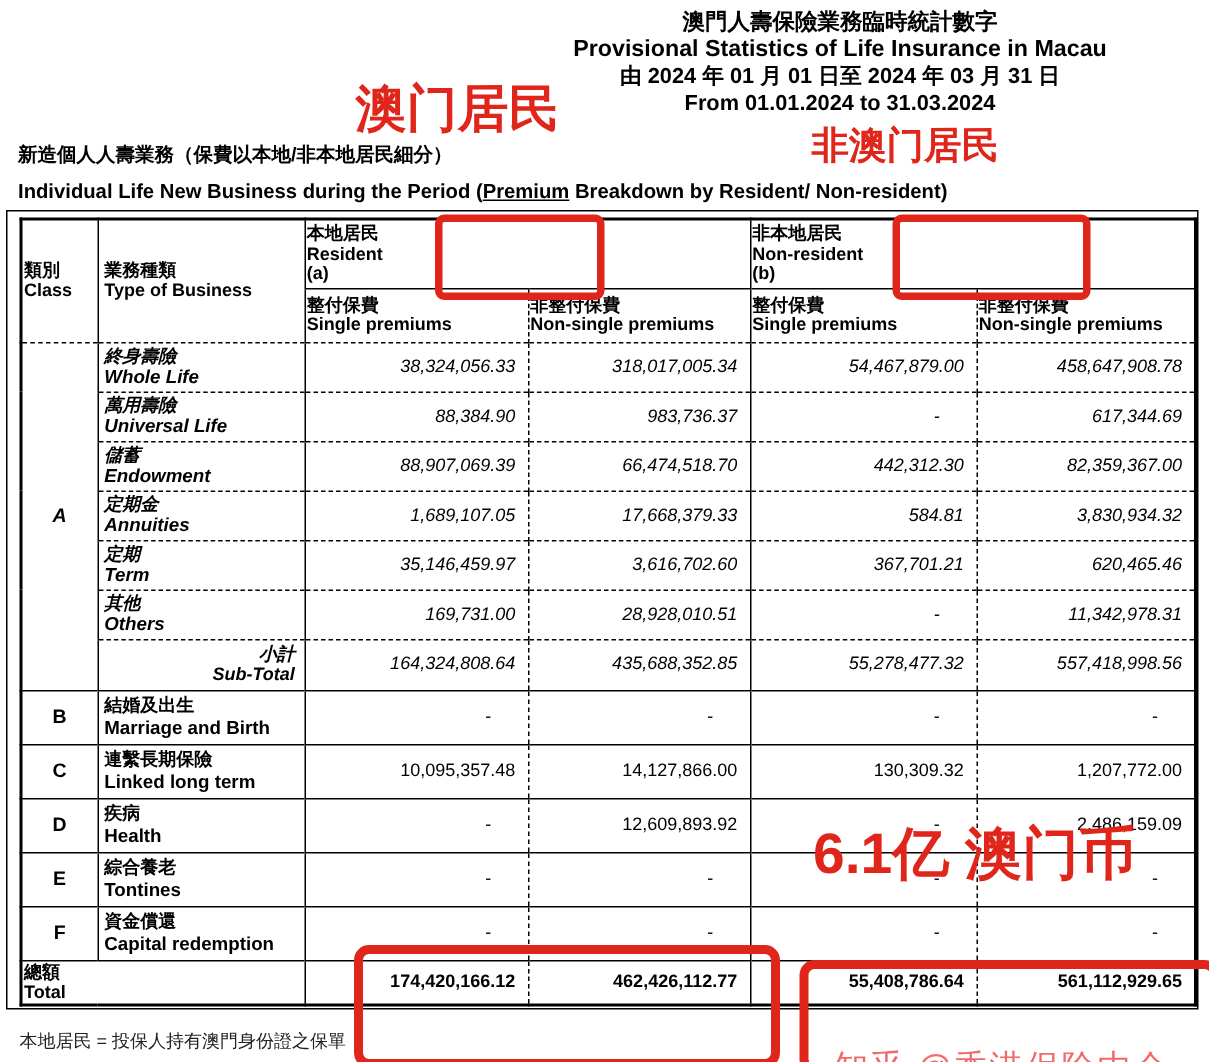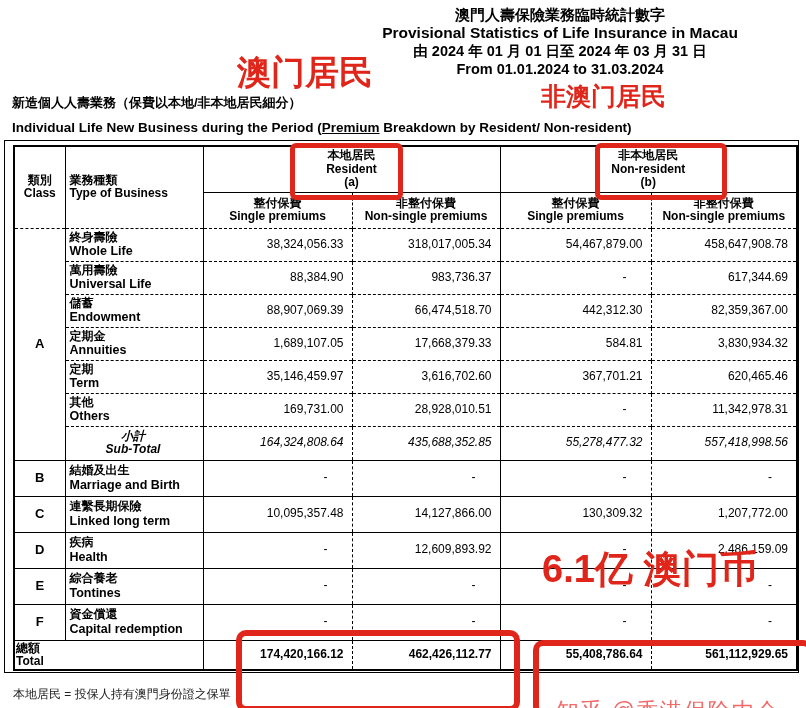--- a/index.html
+++ b/index.html
@@ -21,31 +21,31 @@
   .outer-frame{position:absolute;left:4px;top:140px;width:793px;height:531px;border:1.5px solid #000;}
 
   
   .tblwrap{position:absolute;left:13px;top:145px;}
   table{border-collapse:collapse;table-layout:fixed;border:2px solid #000;}
   td{border-left:1px solid #000;border-top:1px solid #000;vertical-align:middle;
      font-size:12px;overflow:hidden;line-height:1.12;}
   td.first{border-left:none;}
   tr.noTop td{border-top:none;}
   td.dashL{border-left:1px dashed #000;}
-  td.dashT{border-top:1px dashed #000;}
-
-  .hdr{text-align:center;font-weight:700;}
+  td.dashT{border-top:1px dashed #000;font-style:italic;}
+
+  .hdr{font-weight:700;}
   .hdr .en{font-weight:700;}
   .cls{text-align:center;font-weight:700;font-size:13px;}
   .type{padding:1px 2px 1px 4px;}
   .type .zh{font-weight:700;font-size:12px;}
   .type .en{font-weight:700;font-size:12.5px;}
   .num{text-align:right;padding-right:8px;font-size:12px;}
   .num.dash{padding-right:24px;}
-  .subTlbl{text-align:center;padding-right:6px;font-weight:700;font-style:italic;}
+  .subTlbl{text-align:right;padding-right:6px;font-weight:700;font-style:italic;}
   .subT{font-style:italic;}
   .totLbl{text-align:left;padding-right:6px;font-weight:700;}
   .totN{font-weight:700;}
 
   
   .red{color:#e0261a;font-weight:700;position:absolute;white-space:nowrap;z-index:4;}
   .ann-res{left:237px;top:50px;font-size:34px;}
   .ann-nonres{left:541px;top:80px;font-size:25px;}
   .ann-64{left:257px;top:561px;font-size:30px;}
   .ann-61{left:542px;top:544px;font-size:38px;}

